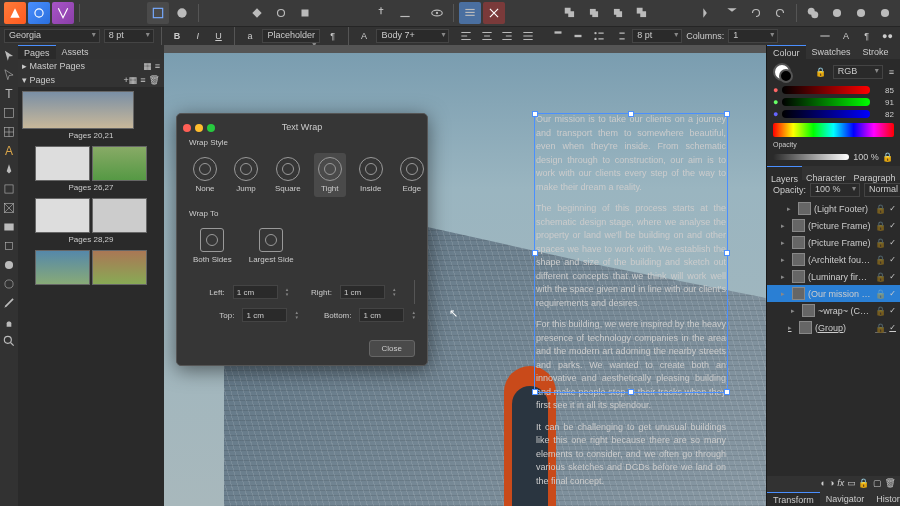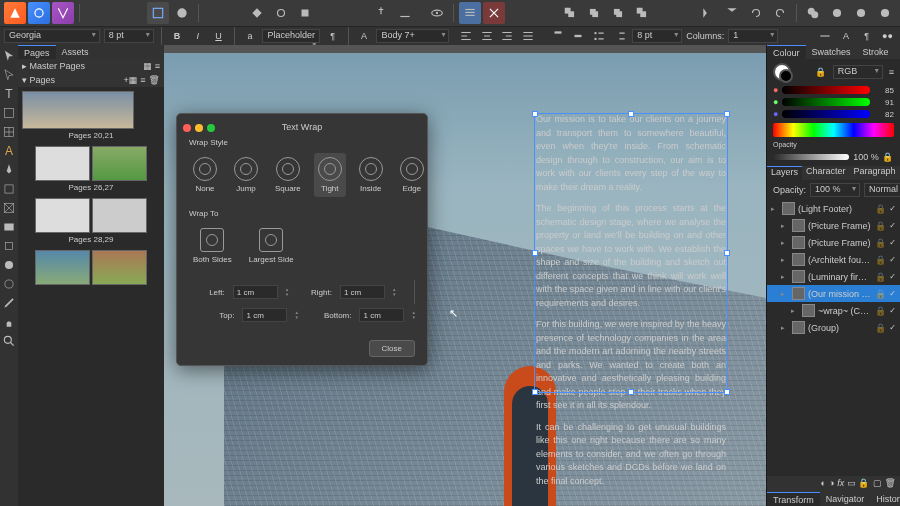--- a/index.html
+++ b/index.html
@@ -71,21 +71,21 @@
 .slider-row{display:flex;align-items:center;gap:4px;margin-bottom:2px}
 .slider-track{flex:1;height:8px;border-radius:4px;position:relative}
 .slider-track.r{background:linear-gradient(90deg,#000,#f00)}
 .slider-track.g{background:linear-gradient(90deg,#000,#0f0)}
 .slider-track.b{background:linear-gradient(90deg,#000,#00f)}
 .slider-val{width:20px;font-size:8px;text-align:right}
 .hue-strip{height:14px;background:linear-gradient(90deg,#f00,#ff0,#0f0,#0ff,#00f,#f0f,#f00);margin:4px 0;border-radius:2px}
 .opacity-row{display:flex;align-items:center;gap:4px;font-size:8px;margin-top:4px}
 .opacity-track{flex:1;height:6px;background:linear-gradient(90deg,transparent,#fff);border-radius:3px;position:relative}
 .layers-tabs{height:14px;display:flex;font-size:7px;background:#323232;gap:0}
-.layers-tab{padding:0 4px;cursor:pointer}
+.layers-tab{padding:7px 4px;cursor:pointer}
 .layers-tab.active{background:#2a2a2a;border-top:1px solid #4a8fff}
 .layer-controls{padding:3px 6px;display:flex;gap:4px;align-items:center;font-size:7px}
 .layer-list{flex:1;overflow-y:auto}
 .layer-item{display:flex;align-items:center;height:17px;padding:0 4px;gap:3px;font-size:7.5px}
 .layer-item.selected{background:#2a7fd4}
 .layer-thumb{width:13px;height:13px;background:#666;border:1px solid #888}
 .layer-arrow{width:8px;color:#888;font-size:7px}
 .layer-name{flex:1;overflow:hidden;text-overflow:ellipsis;white-space:nowrap}
 .layer-check{font-size:8px}
 .bottom-icons{height:16px;display:flex;justify-content:flex-end;gap:3px;padding:2px 4px;background:#323232}
@@ -593,21 +593,21 @@
       <div class="layers-tab">Paragraph</div>
       <div class="layers-tab">Text Styles</div>
     </div>
     <div class="layer-controls">
       <span>Opacity:</span>
       <div class="tb-select" style="width:36px"><span>100 %</span></div>
       <div class="tb-select" style="width:42px"><span>Normal</span></div>
 
     </div>
     <div class="layer-list" id="layer-list">
-        <div class="layer-item" style="padding-left: 4px;">
+        <div class="layer-item" style="padding-left: 20px;">
           <span class="layer-arrow">▸</span>
           <div class="layer-thumb"></div>
           <span class="layer-name">(Light Footer)</span>
           <span style="opacity:.4">🔒</span>
           <span class="layer-check">✓</span>
         </div>
         <div class="layer-item" style="padding-left: 14px;">
           <span class="layer-arrow">▸</span>
           <div class="layer-thumb"></div>
           <span class="layer-name">(Picture Frame)</span>
@@ -642,21 +642,21 @@
           <span style="opacity:.4">🔒</span>
           <span class="layer-check">✓</span>
         </div>
         <div class="layer-item" style="padding-left: 24px;">
           <span class="layer-arrow">▸</span>
           <div class="layer-thumb"></div>
           <span class="layer-name">~wrap~ (Curve)</span>
           <span style="opacity:.4">🔒</span>
           <span class="layer-check">✓</span>
         </div>
-        <div class="layer-item" style="padding-left: 14px;">
+        <div class="layer-item" style="padding-left: 21px; text-decoration: underline;">
           <span class="layer-arrow">▸</span>
           <div class="layer-thumb"></div>
           <span class="layer-name">(Group)</span>
           <span style="opacity:.4">🔒</span>
           <span class="layer-check">✓</span>
         </div>
       </div>
     <div class="bottom-icons">
       <span>◐</span>
       <span>◑</span>

